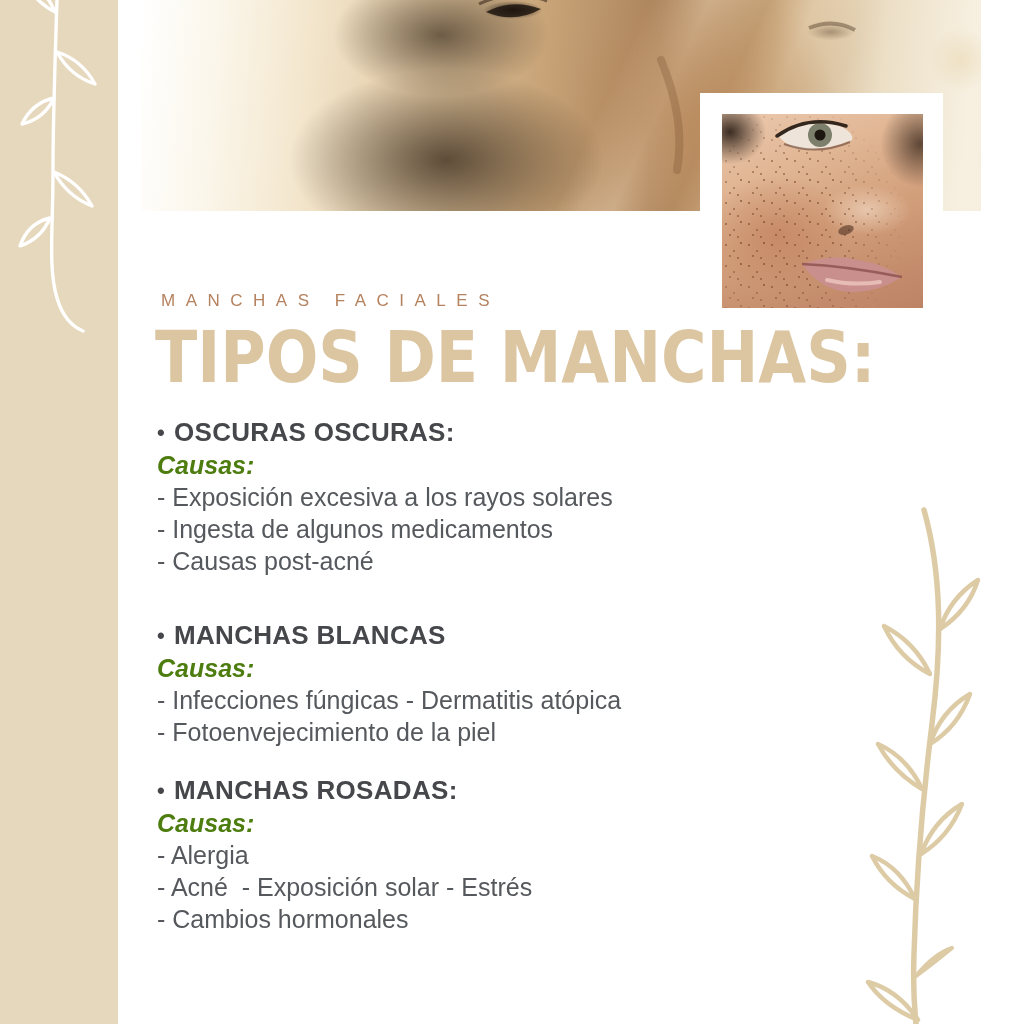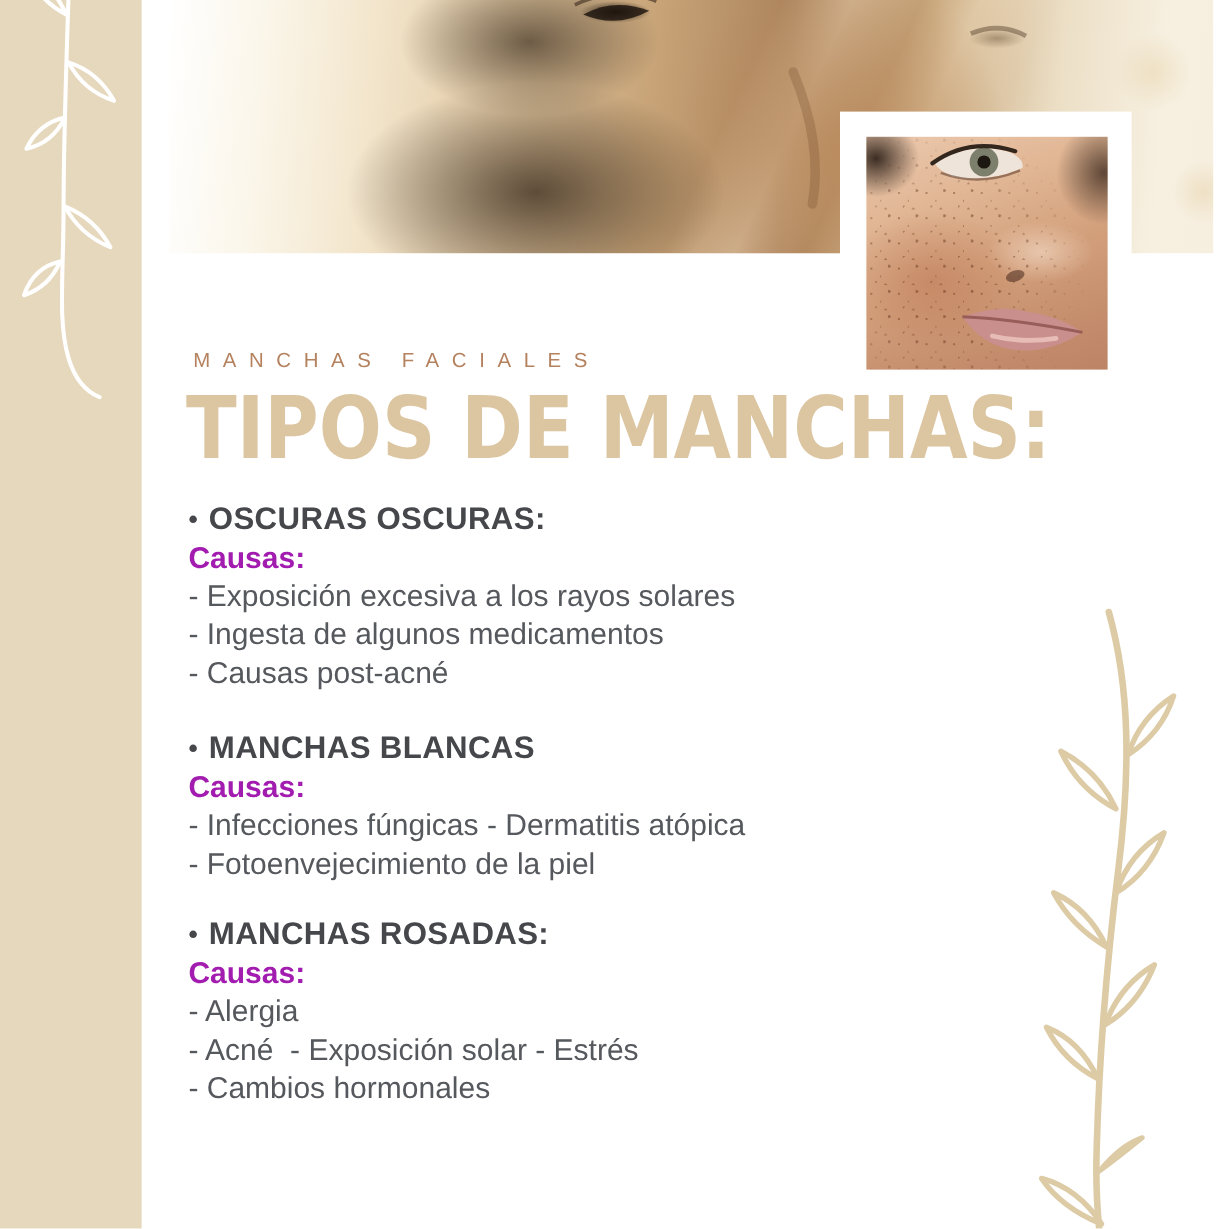--- a/index.html
+++ b/index.html
@@ -1,19 +1,18 @@
 <!DOCTYPE html>
 <html><head>
 <meta charset="utf-8">
 <style>
   html,body{margin:0;padding:0;}
   .canvas{
     position:relative;width:981px;height:1024px;background:#ffffff;overflow:hidden;
     font-family:"Liberation Sans",sans-serif;
-    padding-left:30px;
   }
   
   .left-strip{position:absolute;left:0;top:0;width:118px;height:1024px;background:#e6d8bc;}
   .left-branch{position:absolute;left:0;top:0;}
   
   .main-photo{
     position:absolute;left:141px;top:0;width:883px;height:211px;
     background:
       radial-gradient(ellipse 42px 13px at 372px 10px, rgba(25,18,12,.88), rgba(25,18,12,0) 70%),
       radial-gradient(ellipse 34px 12px at 690px 32px, rgba(100,78,52,.45), rgba(100,78,52,0) 70%),
@@ -59,25 +58,25 @@
     color:#b5825f;white-space:nowrap;
   }
   .title{
     position:absolute;left:155px;top:327px;font-family:"DejaVu Sans",sans-serif;
     font-weight:bold;font-size:72px;line-height:61px;color:#dcc6a1;white-space:nowrap;
     transform:scaleX(.86);transform-origin:left top;letter-spacing:0px;
   }
   
   .content{position:absolute;left:157px;top:416px;width:620px;color:#55585c;font-size:25px;line-height:32px;}
   .sec{margin:0;}
-  .sec + .sec{margin-top:30px;}
+  .sec + .sec{margin-top:42px;}
   .sec:last-child{margin-top:26px;}
   .sec-head{font-weight:bold;font-size:26px;color:#45474b;letter-spacing:.3px;}
   .bullet{display:inline-block;margin-right:9px;font-size:22px;vertical-align:1px;}
-  .sec-causas{font-weight:bold;color:#a21caf;}
+  .sec-causas{font-weight:bold;font-style:italic;color:#4d7c0f;}
   .sec-item{white-space:pre-wrap;}
   
   .right-branch{position:absolute;left:854px;top:504px;}
 </style>
 </head>
 <body>
 
 <div class="canvas">
 
   <div class="left-strip">

